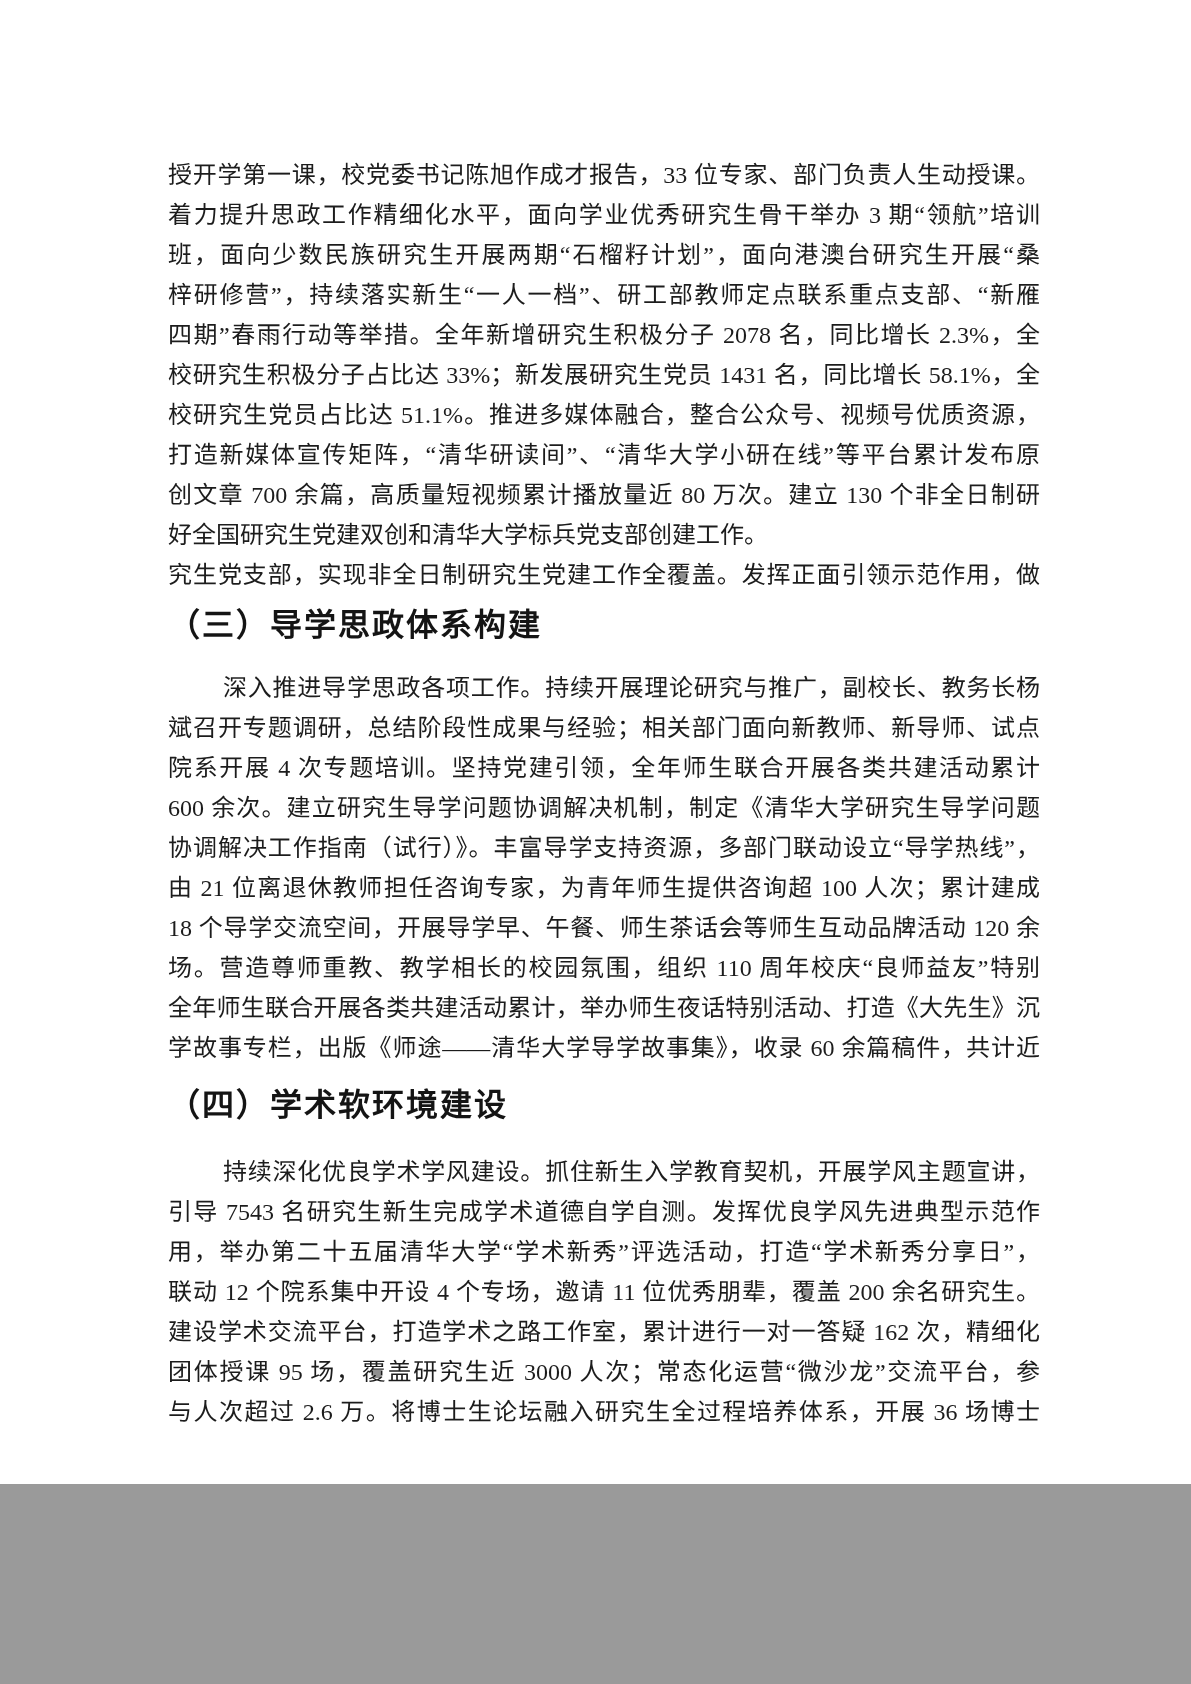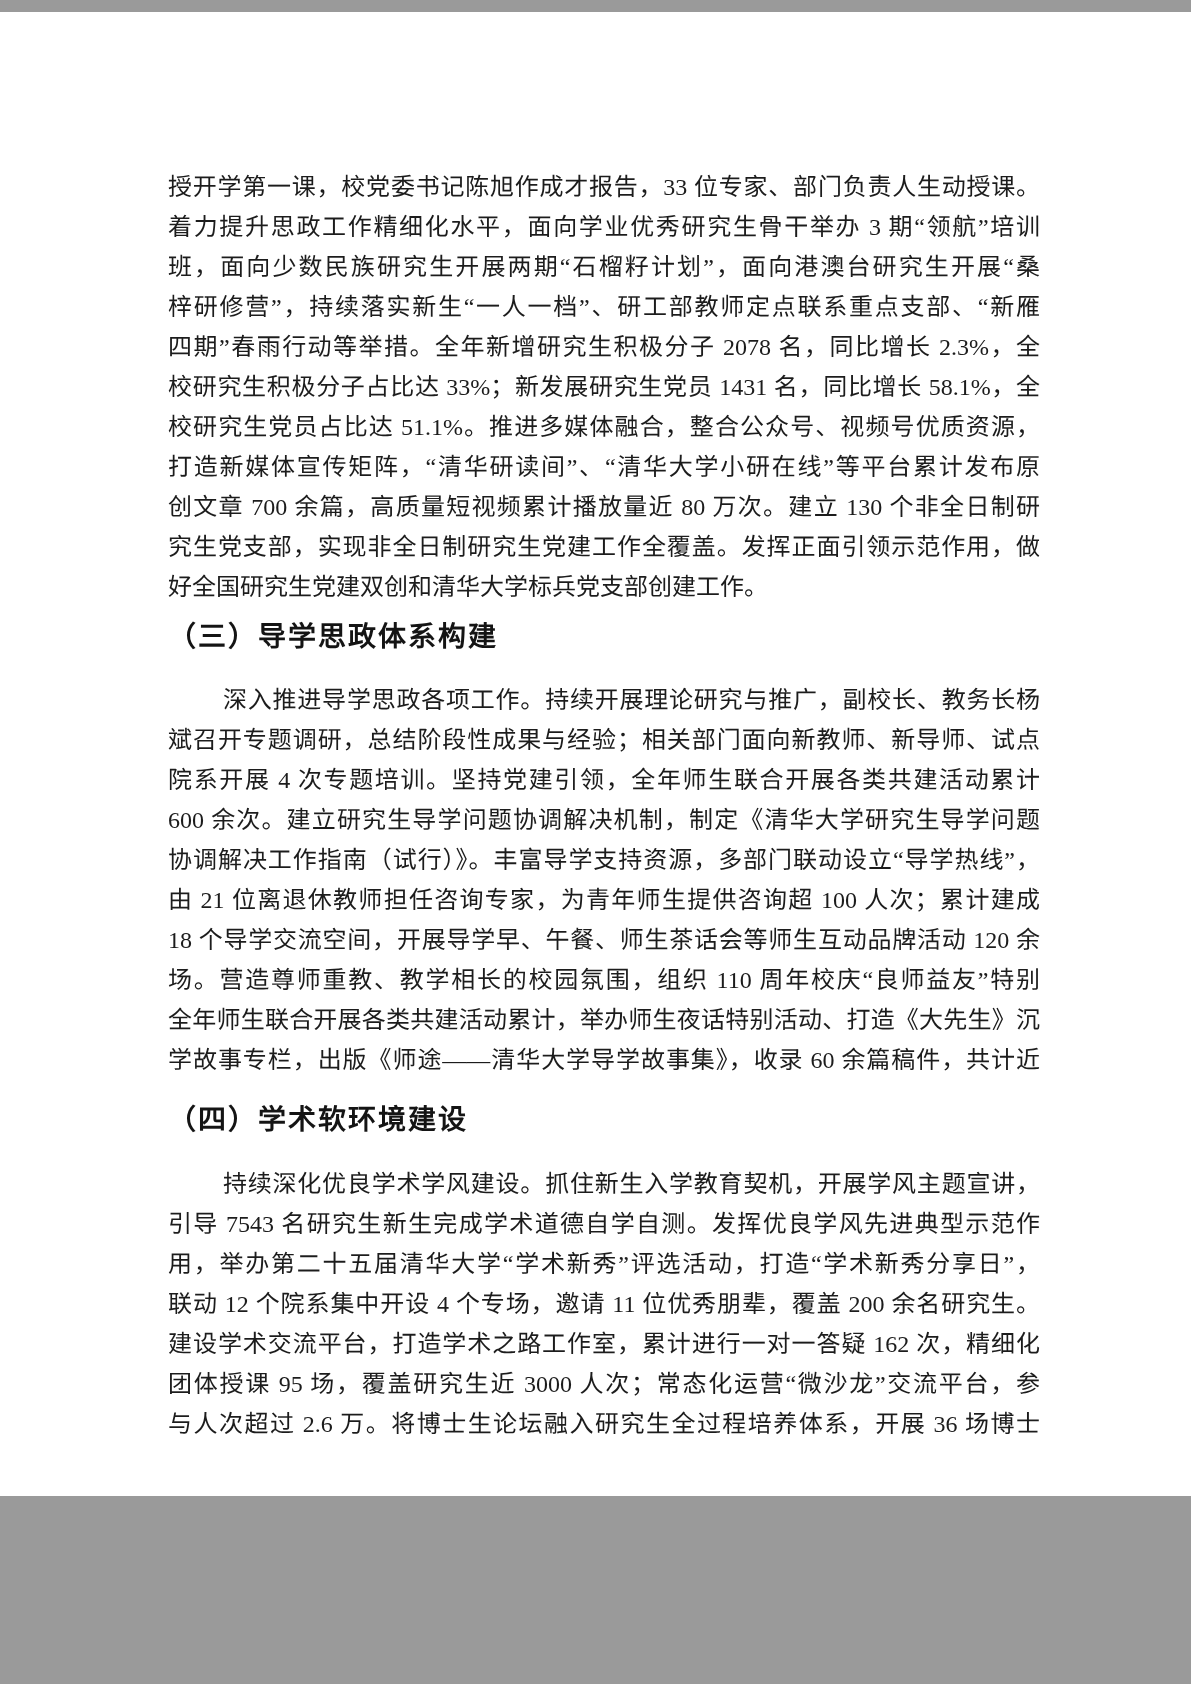--- a/index.html
+++ b/index.html
@@ -4,21 +4,21 @@
 <style>
   html, body {
     margin: 0;
     padding: 0;
     background: #9a9a9a;
   }
   .page {
     position: relative;
     width: 1191px;
     height: 1484px;
-    margin: 12px auto;
+    margin: 0 auto;
     background: #ffffff;
     font-family: "Liberation Serif", "DejaVu Serif", serif;
     color: #1c1c1c;
     overflow: hidden;
   }
   .content {
     position: absolute;
     left: 168px;
     top: 155px;
     width: 872px;
@@ -31,27 +31,27 @@
     overflow: hidden;
     text-align: justify;
     text-align-last: justify;
     white-space: normal;
   }
   .ln.last { text-align-last: left; }
   .ln.ind { text-indent: 55px; }
   .hd {
     font-family: "Liberation Sans", "DejaVu Sans", sans-serif;
     font-weight: 700;
-    font-size: 28px;
+    font-size: 32px;
     line-height: 44px;
     color: #141414;
     letter-spacing: 2px;
   }
   .hd.h3 { margin: 8px 0 21px 0; }
-  .hd.h4 { margin: 18px 0 22px 0; }
+  .hd.h4 { margin: 18px 0 22px 0; font-family: Liberation Mono, monospace; }
   .pagenum {
     position: absolute;
     top: 1524px;
     left: 0;
     width: 100%;
     text-align: center;
     font-size: 23px;
     line-height: 30px;
     color: #1c1c1c;
   }
@@ -65,22 +65,22 @@
     <div class="para">
       <div class="ln">授开学第一课，校党委书记陈旭作成才报告，33 位专家、部门负责人生动授课。</div>
       <div class="ln">着力提升思政工作精细化水平，面向学业优秀研究生骨干举办 3 期“领航”培训</div>
       <div class="ln">班，面向少数民族研究生开展两期“石榴籽计划”，面向港澳台研究生开展“桑</div>
       <div class="ln">梓研修营”，持续落实新生“一人一档”、研工部教师定点联系重点支部、“新雁</div>
       <div class="ln">四期”春雨行动等举措。全年新增研究生积极分子 2078 名，同比增长 2.3%，全</div>
       <div class="ln">校研究生积极分子占比达 33%；新发展研究生党员 1431 名，同比增长 58.1%，全</div>
       <div class="ln">校研究生党员占比达 51.1%。推进多媒体融合，整合公众号、视频号优质资源，</div>
       <div class="ln">打造新媒体宣传矩阵，“清华研读间”、“清华大学小研在线”等平台累计发布原</div>
       <div class="ln">创文章 700 余篇，高质量短视频累计播放量近 80 万次。建立 130 个非全日制研</div>
+      <div class="ln last">好全国研究生党建双创和清华大学标兵党支部创建工作。</div>
       <div class="ln">究生党支部，实现非全日制研究生党建工作全覆盖。发挥正面引领示范作用，做</div>
-      <div class="ln last">好全国研究生党建双创和清华大学标兵党支部创建工作。</div>
     </div>
 
     <div class="hd h3">（三）导学思政体系构建</div>
 
     <div class="para">
       <div class="ln ind">深入推进导学思政各项工作。持续开展理论研究与推广，副校长、教务长杨</div>
       <div class="ln">斌召开专题调研，总结阶段性成果与经验；相关部门面向新教师、新导师、试点</div>
       <div class="ln">院系开展 4 次专题培训。坚持党建引领，全年师生联合开展各类共建活动累计</div>
       <div class="ln">600 余次。建立研究生导学问题协调解决机制，制定《清华大学研究生导学问题</div>
       <div class="ln">协调解决工作指南（试行）》。丰富导学支持资源，多部门联动设立“导学热线”，</div>

